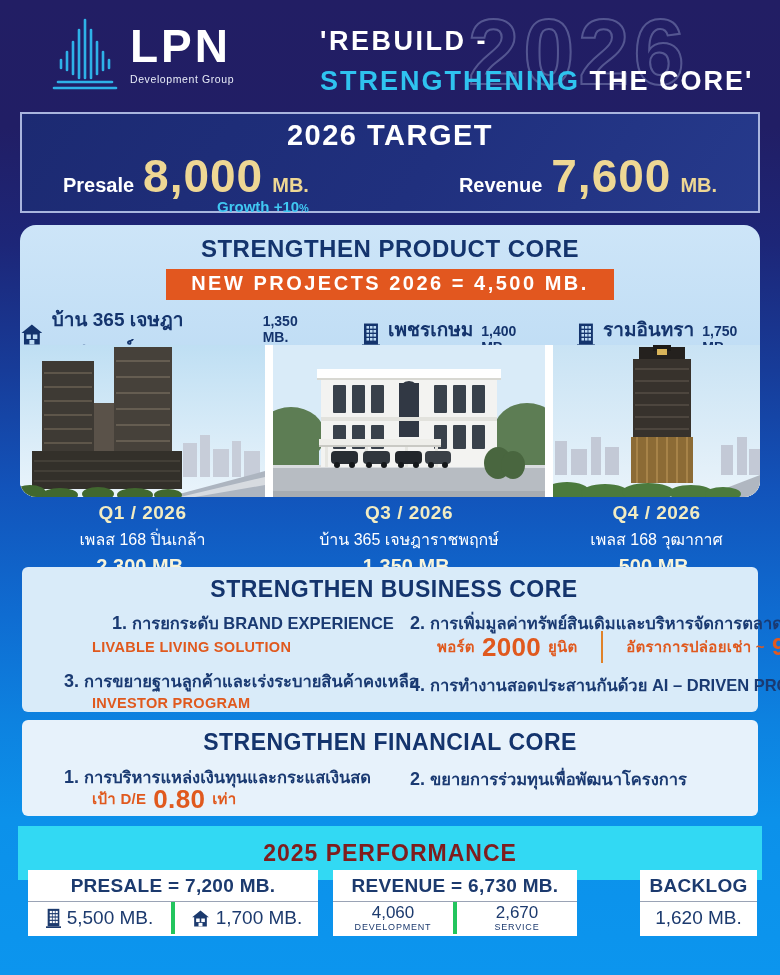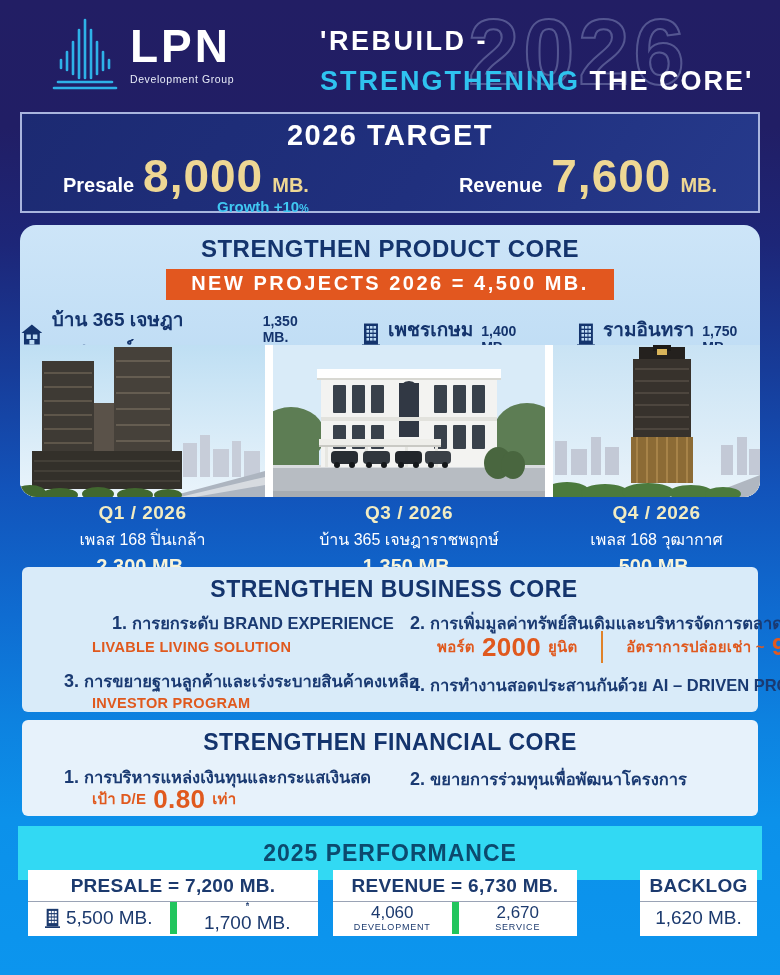--- a/index.html
+++ b/index.html
@@ -63,27 +63,27 @@
   .item { position:absolute; color:#1a3a72; font-size:16.5px; font-weight:bold; white-space:nowrap; }
   .item .num { margin-right:5px; font-size:18px; }
   .o-sub { position:absolute; color:#e0591e; font-weight:bold; font-size:14.5px; letter-spacing:.3px; white-space:nowrap; }
   .o-mix { display:flex; align-items:center; gap:7px; }
   .o-sm { font-size:15px; }
   .o-big { font-size:26px; line-height:1; }
   .vdiv { display:inline-block; width:2.5px; height:32px; background:#e0822a; margin:0 16px; }
   
   .perf-banner { position:absolute; left:18px; top:826px; width:744px; height:54px; background:#32d9f3;
     display:flex; align-items:center; justify-content:center;
-    color:#0c4a6e; font-size:23px; font-weight:bold; letter-spacing:1px; }
+    color:#7f1d1d; font-size:23px; font-weight:bold; letter-spacing:1px; }
   .wbox { position:absolute; top:870px; background:#ffffff; height:66px; color:#1c3a6e; }
   .wbox-hdr { height:32px; border-bottom:1.5px solid #9aa3b5; display:flex; align-items:center; justify-content:center;
     font-size:19px; font-weight:bold; letter-spacing:.3px; }
   .wbox-body { height:32px; display:flex; align-items:stretch; }
   .wcell { flex:1; display:flex; align-items:center; justify-content:center; gap:6px; font-size:19px; }
-  .wcell + .wcell { border-left:7px solid #22c55e;flex-direction:column; }
+  .wcell + .wcell { border-left:4px solid #22c55e; }
   .wcell-stack { flex-direction:column; gap:0; line-height:1; justify-content:center; }
   .wval { font-size:17px; }
   .wlabel { font-size:9px; letter-spacing:.8px; margin-top:2px; }
   .box1 { left:28px;  width:290px; }
   .box2 { left:333px; width:244px; }
   .box3 { left:640px; width:117px; }
 </style>
 </head>
 <body>
 

